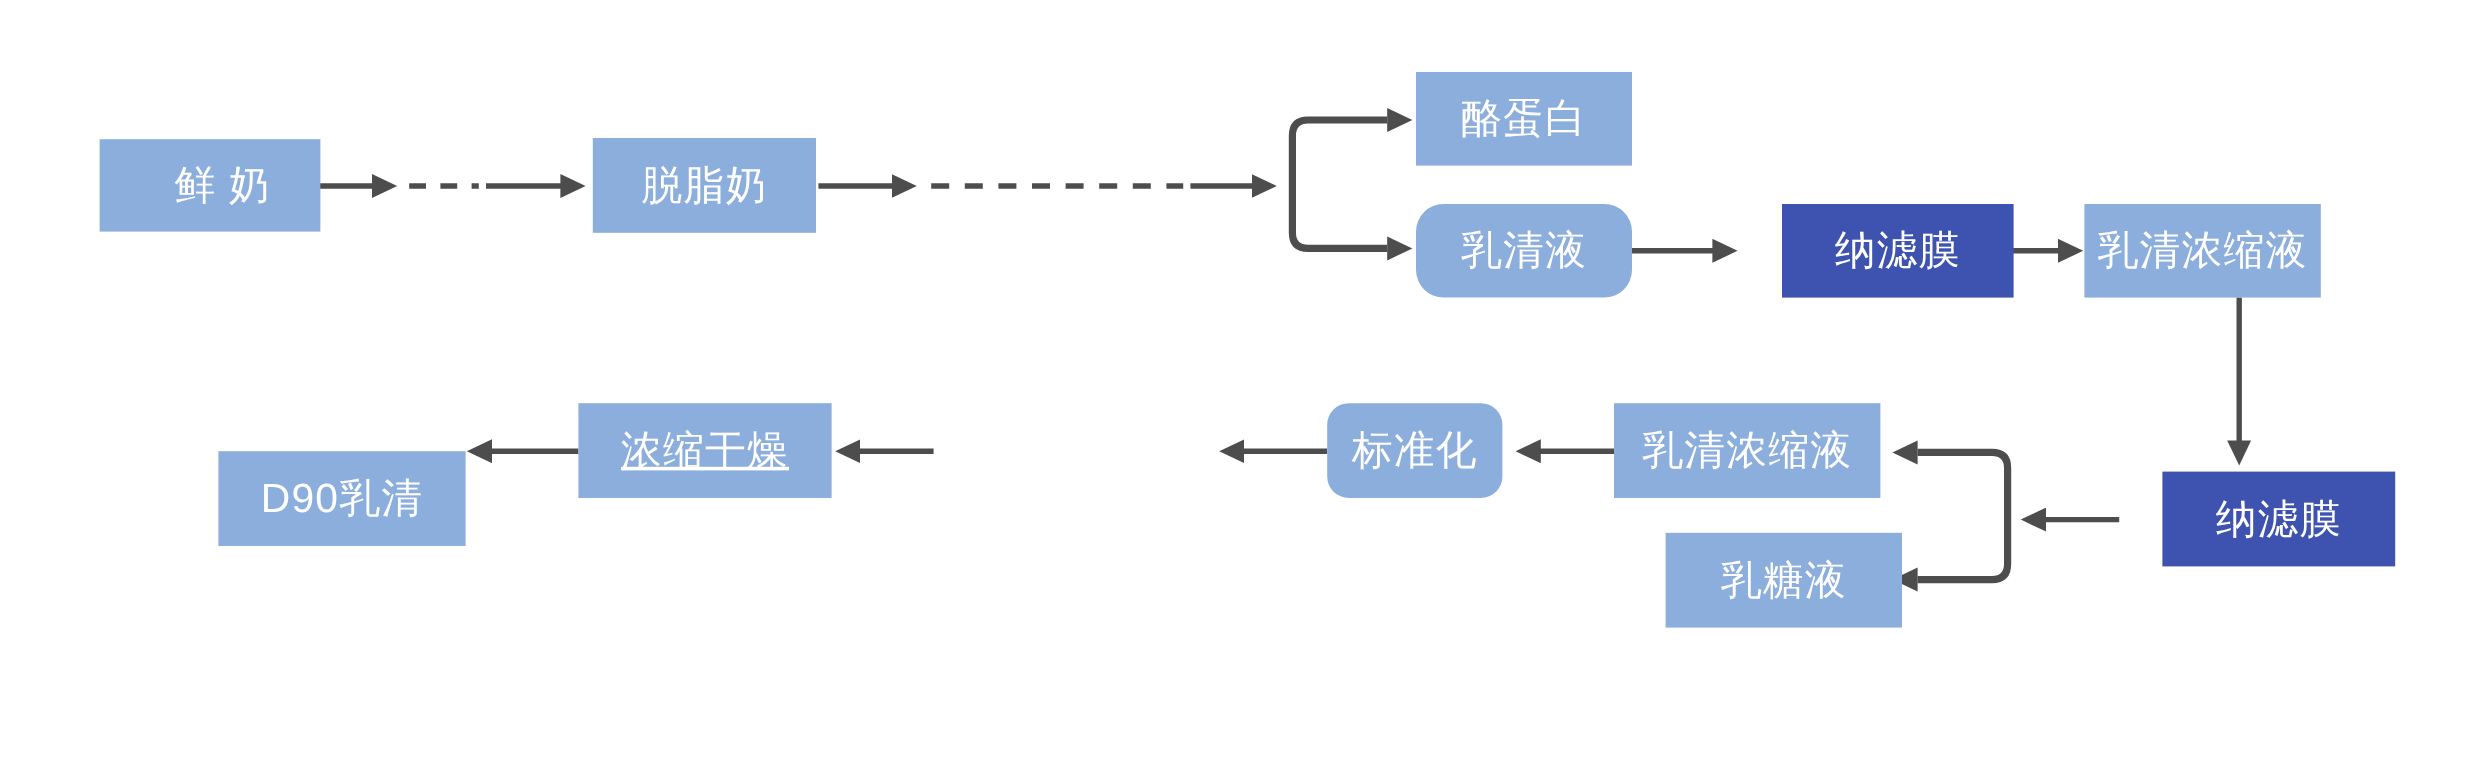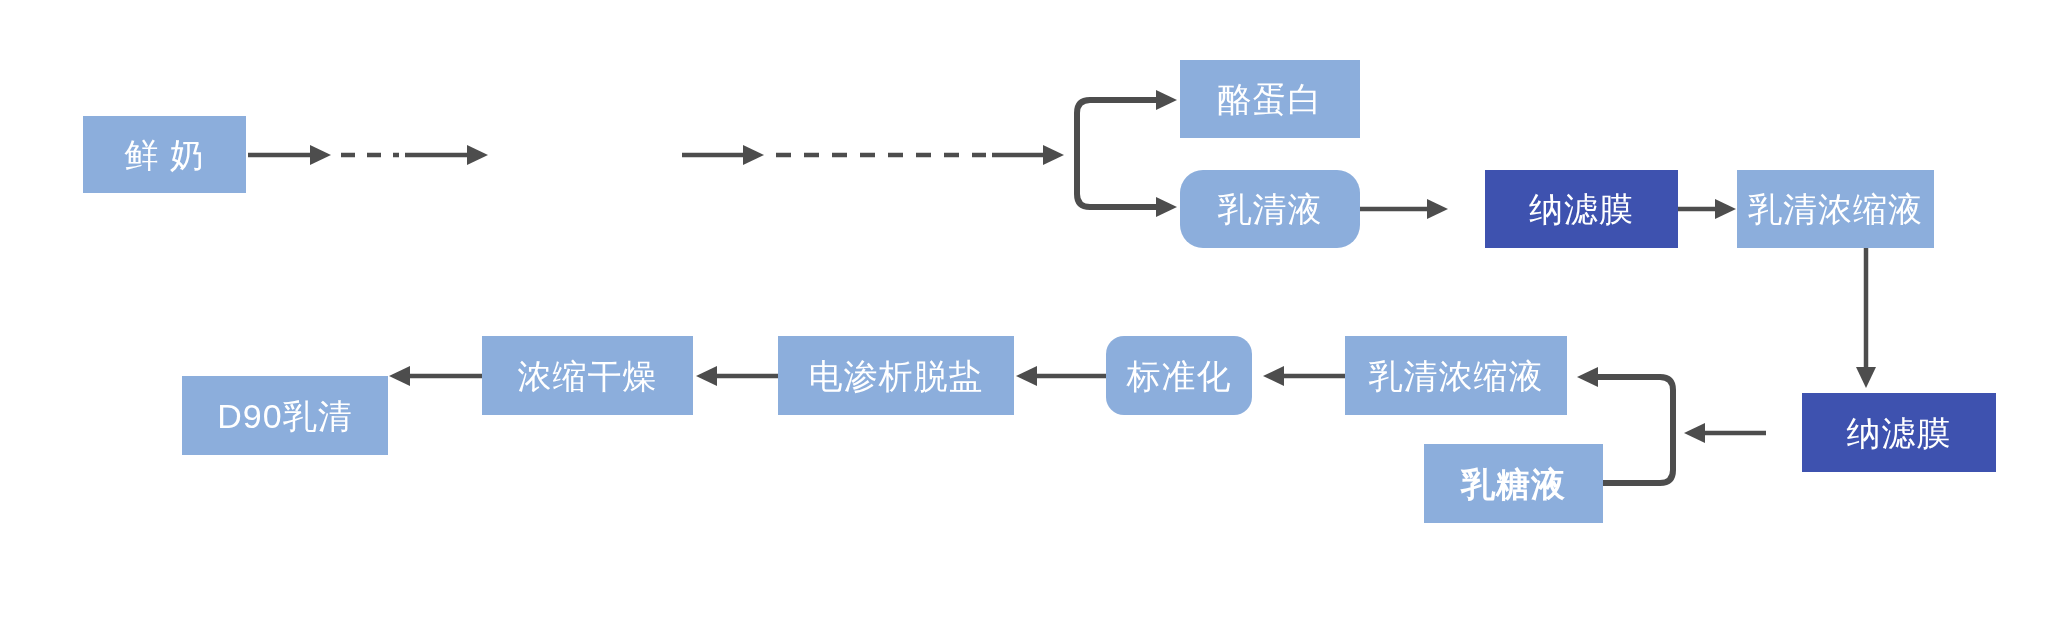--- a/index.html
+++ b/index.html
@@ -93,38 +93,38 @@
     <path class="bracket" d="M1598,377 L1660,377 Q1673,377 1673,390 L1673,470 Q1673,483 1660,483 L1598,483"></path>
     <polygon class="head" points="1598,367 1577,377 1598,387"></polygon>
     <polygon class="head" points="1598,473 1577,483 1598,493"></polygon>
 
     <path class="ln" d="M1345,376 L1283,376" marker-end="url(#ah)"></path>
     <path class="ln" d="M1106,376 L1036,376" marker-end="url(#ah)"></path>
     <path class="ln" d="M778,376 L716,376" marker-end="url(#ah)"></path>
     <path class="ln" d="M482,376 L409,376" marker-end="url(#ah)"></path>
   </svg>
 
-  <div class="node" style="left:83px;top:116px;width:163px;height:77px;">鲜 奶</div>
+  <div class="node" style="left:83px;top:116px;width:163px;height:77px;padding-left:21px;">鲜 奶</div>
 
+  <div class="node" style="left:494px;top:115px;width:186px;height:79px;">脱脂奶</div>
 
   <div class="node" style="left:1180px;top:60px;width:180px;height:78px;">酪蛋白</div>
 
   <div class="node" style="left:1180px;top:170px;width:180px;height:78px;border-radius:23px;">乳清液</div>
 
   <div class="node node--dark" style="left:1449px;top:170px;width:193px;height:78px;">纳滤膜</div>
 
   <div class="node" style="left:1737px;top:170px;width:197px;height:78px;">乳清浓缩液</div>
 
   <div class="node" style="left:182px;top:336px;width:206px;height:79px;margin-top:40px;">D90乳清</div>
 
-  <div class="node" style="left:482px;top:336px;width:211px;height:79px;">浓缩干燥</div>
+  <div class="node" style="left:482px;top:336px;width:211px;height:79px;text-decoration:underline;">浓缩干燥</div>
 
-  <div class="node" style="left:778px;top:336px;width:236px;height:79px;">电渗析脱盐</div>
 
   <div class="node" style="left:1106px;top:336px;width:146px;height:79px;border-radius:18px;">标准化</div>
 
   <div class="node" style="left:1345px;top:336px;width:222px;height:79px;">乳清浓缩液</div>
 
-  <div class="node" style="left:1424px;top:444px;width:179px;height:79px;font-weight:bold;">乳糖液</div>
+  <div class="node" style="left:1388px;top:444px;width:197px;height:79px;">乳糖液</div>
 
   <div class="node node--dark" style="left:1766px;top:393px;width:194px;height:79px;">纳滤膜</div>
 
 </div>
 
 </body></html>

